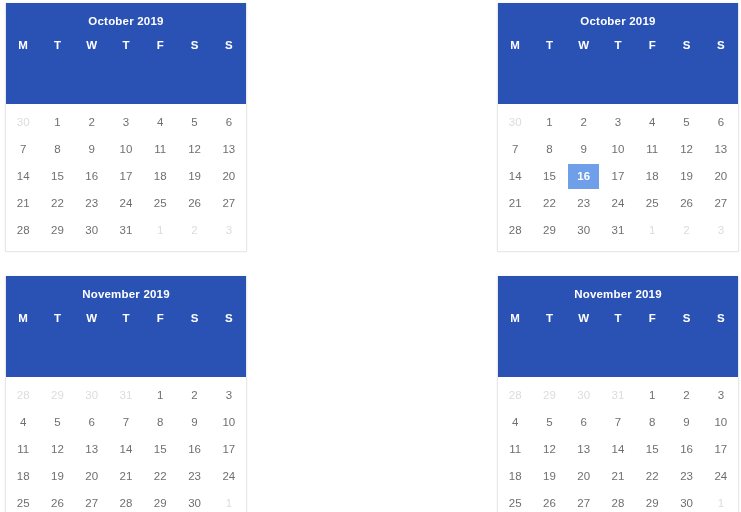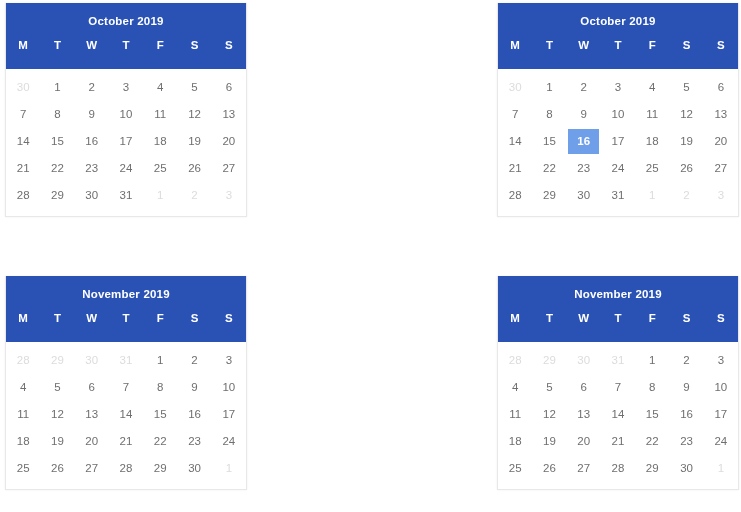--- a/index.html
+++ b/index.html
@@ -31,21 +31,21 @@
   }
 
   .cal-tl { left: 5px;   top: 3px; }
   .cal-tr { left: 497px; top: 3px; }
   .cal-bl { left: 5px;   top: 276px; }
   .cal-br { left: 497px; top: 276px; }
 
   .cal-header {
     background: #2a52b5;
     padding: 0;
-    height: 66px;
+    height: 101px;
     box-sizing: border-box;
     position: relative;
   }
 
   .cal-title {
     color: #ffffff;
     font-size: 11.5px;
     font-weight: bold;
     text-align: center;
     letter-spacing: 0.2px;

